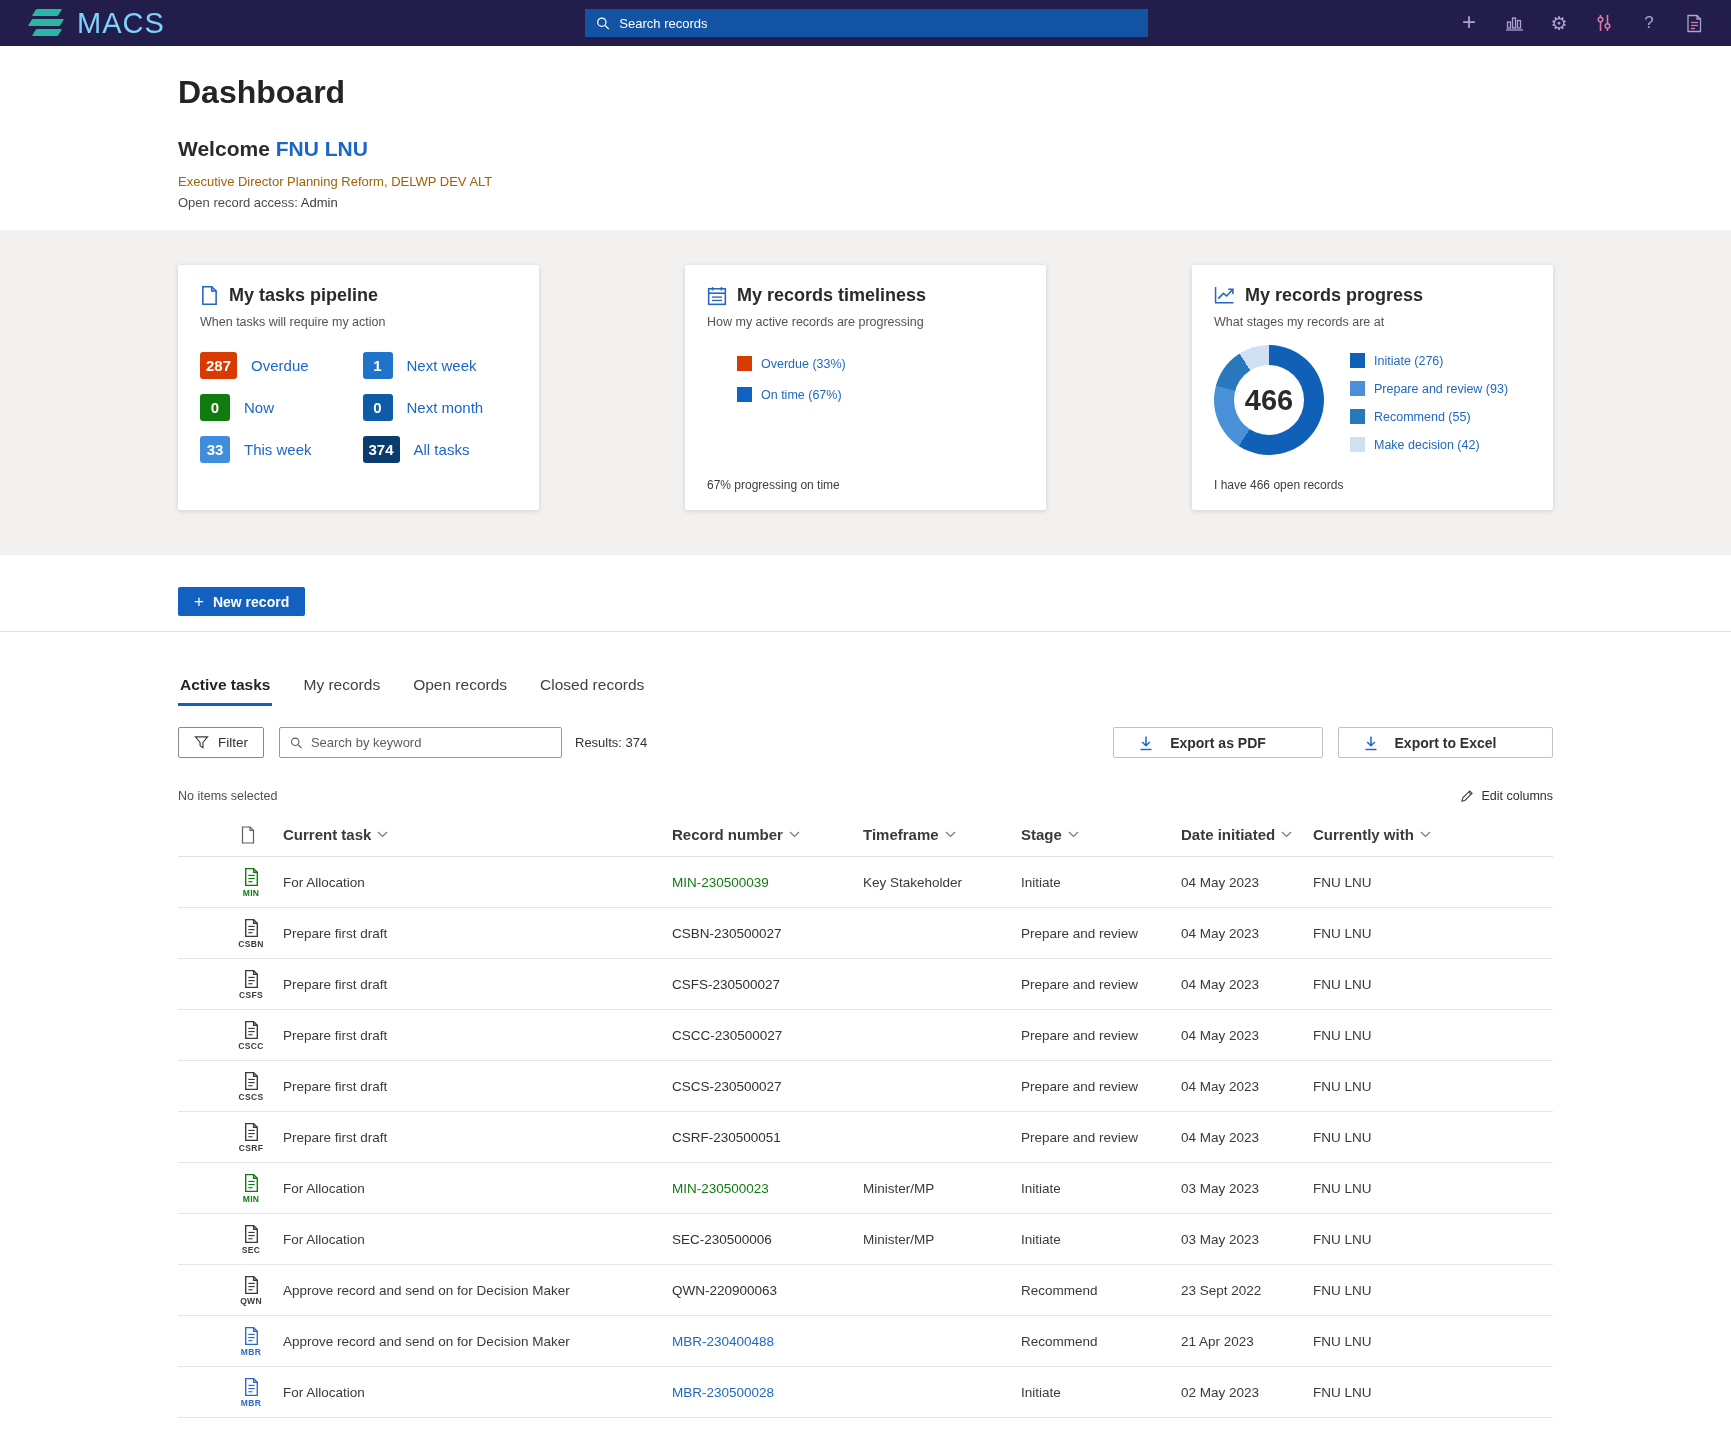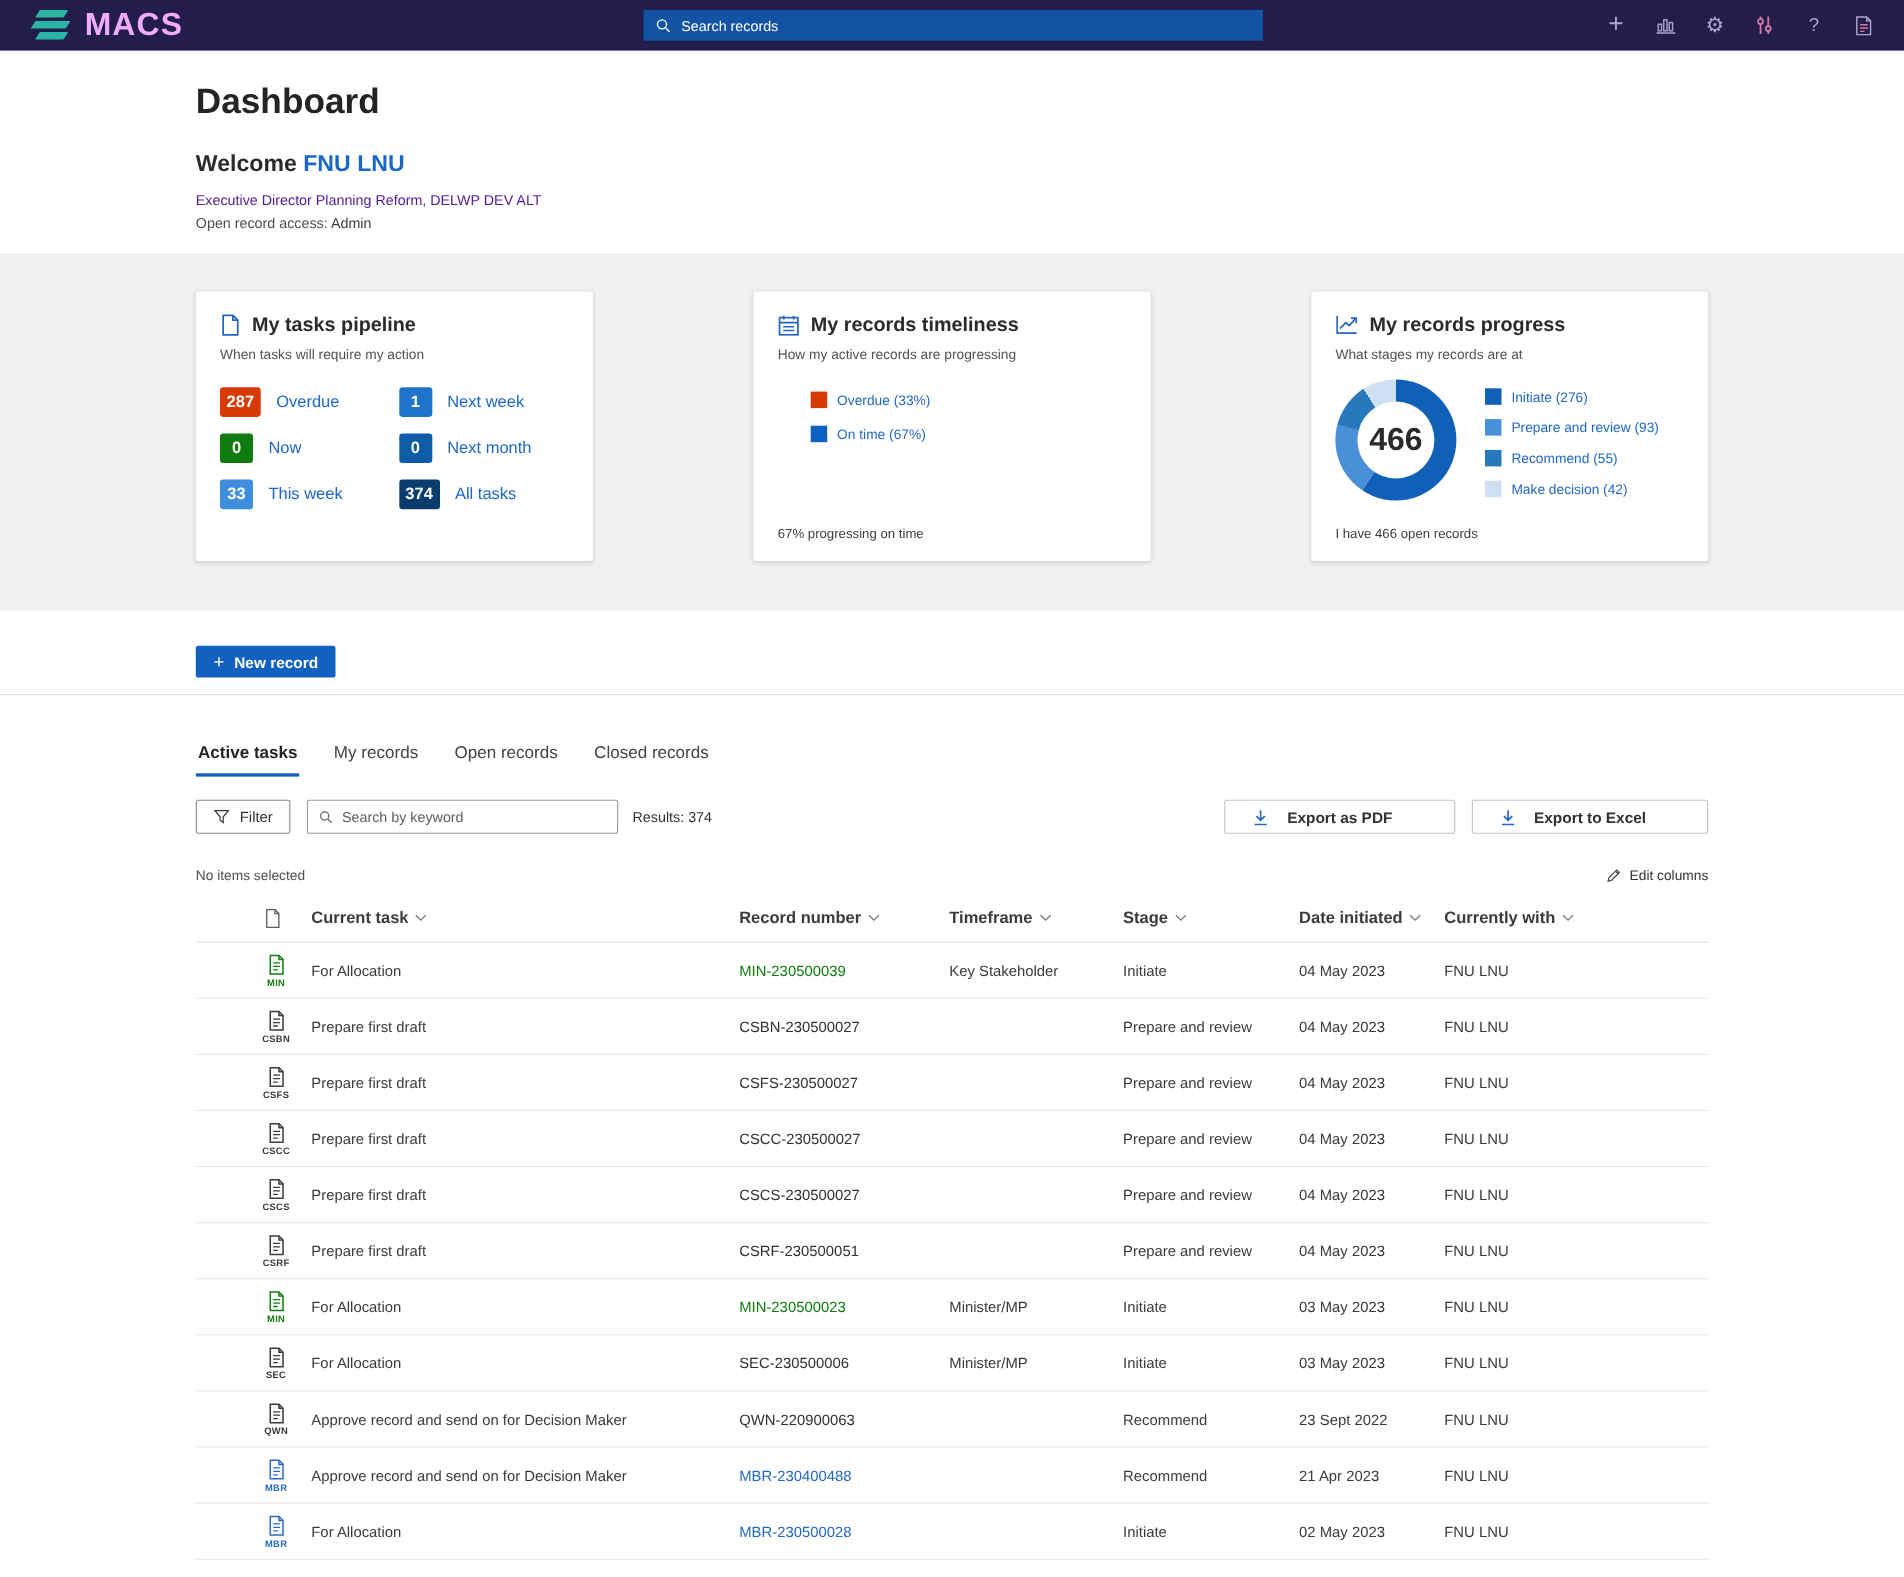--- a/index.html
+++ b/index.html
@@ -8,40 +8,40 @@
 
   
   .topbar { height:46px; background:#231d4c; display:flex; align-items:center;
     position:relative; padding:0 26px; }
   .logo { display:flex; align-items:center; gap:11px; cursor:pointer; }
   .logo-mark { width:40px; height:28px; position:relative; display:block; }
   .logo-mark i { position:absolute; height:7px; background:#2ab5a5; transform:skewX(-32deg); border-radius:1px; }
   .logo-mark i:nth-child(1){ top:0; left:8px; width:26px; }
   .logo-mark i:nth-child(2){ top:10px; left:4px; width:32px; }
   .logo-mark i:nth-child(3){ top:20px; left:8px; width:26px; }
-  .logo-text { color:#f0abfc; font-size:29px; font-weight:bold; letter-spacing:1px; }
+  .logo-text { color:#7dd3fc; font-size:29px; font-weight:normal; letter-spacing:1px; }
   .nav-search { position:absolute; left:585px; top:9px; width:563px; height:28px;
     background:#1253a4; display:flex; align-items:center; padding:0 11px; gap:9px; cursor:text; }
   .nav-search input { background:transparent; border:none; outline:none; color:#fff;
     font-size:13px; width:100%; font-family:inherit; }
   .nav-search input::placeholder { color:#fff; opacity:1; }
   .nav-icons { position:absolute; right:26px; top:0; height:46px; display:flex;
     align-items:center; gap:23px; color:#aba5cd; }
   .nav-ic { display:flex; align-items:center; justify-content:center; width:22px; height:22px;
     cursor:pointer; font-size:18px; }
   .nav-ic.plus { font-size:24px; font-weight:300; margin-top:-2px; }
   .nav-ic.gear { font-size:19px; }
   .nav-ic.help { font-size:17px; }
 
   
   .head { padding:28px 178px 20px; background:#fff; }
   .page-title { font-size:32px; font-weight:bold; color:#252423; }
   .welcome { margin-top:26px; font-size:21px; font-weight:bold; color:#2b2a29; }
   .welcome .name { color:#1b66c9; cursor:pointer; }
-  .role-line { margin-top:13px; font-size:13px; color:#4c1d95; }
+  .role-line { margin-top:13px; font-size:13px; color:#a16207; }
   .access-line { margin-top:6px; font-size:13px; color:#4f4d4b; }
   .access-line .val { color:#3b3a39; }
 
   
   .band { background:#f2f1ef; padding:35px 0 45px; }
   .cards { width:1375px; margin:0 auto; display:flex; justify-content:space-between; }
   .card { width:361px; height:245px; background:#fff; border-radius:2px;
     box-shadow:0 1px 5px rgba(0,0,0,.14); padding:20px 22px; position:relative; }
   .card-head { display:flex; align-items:center; gap:10px; }
   .card-title { font-size:18px; font-weight:bold; color:#2b2a29; }

